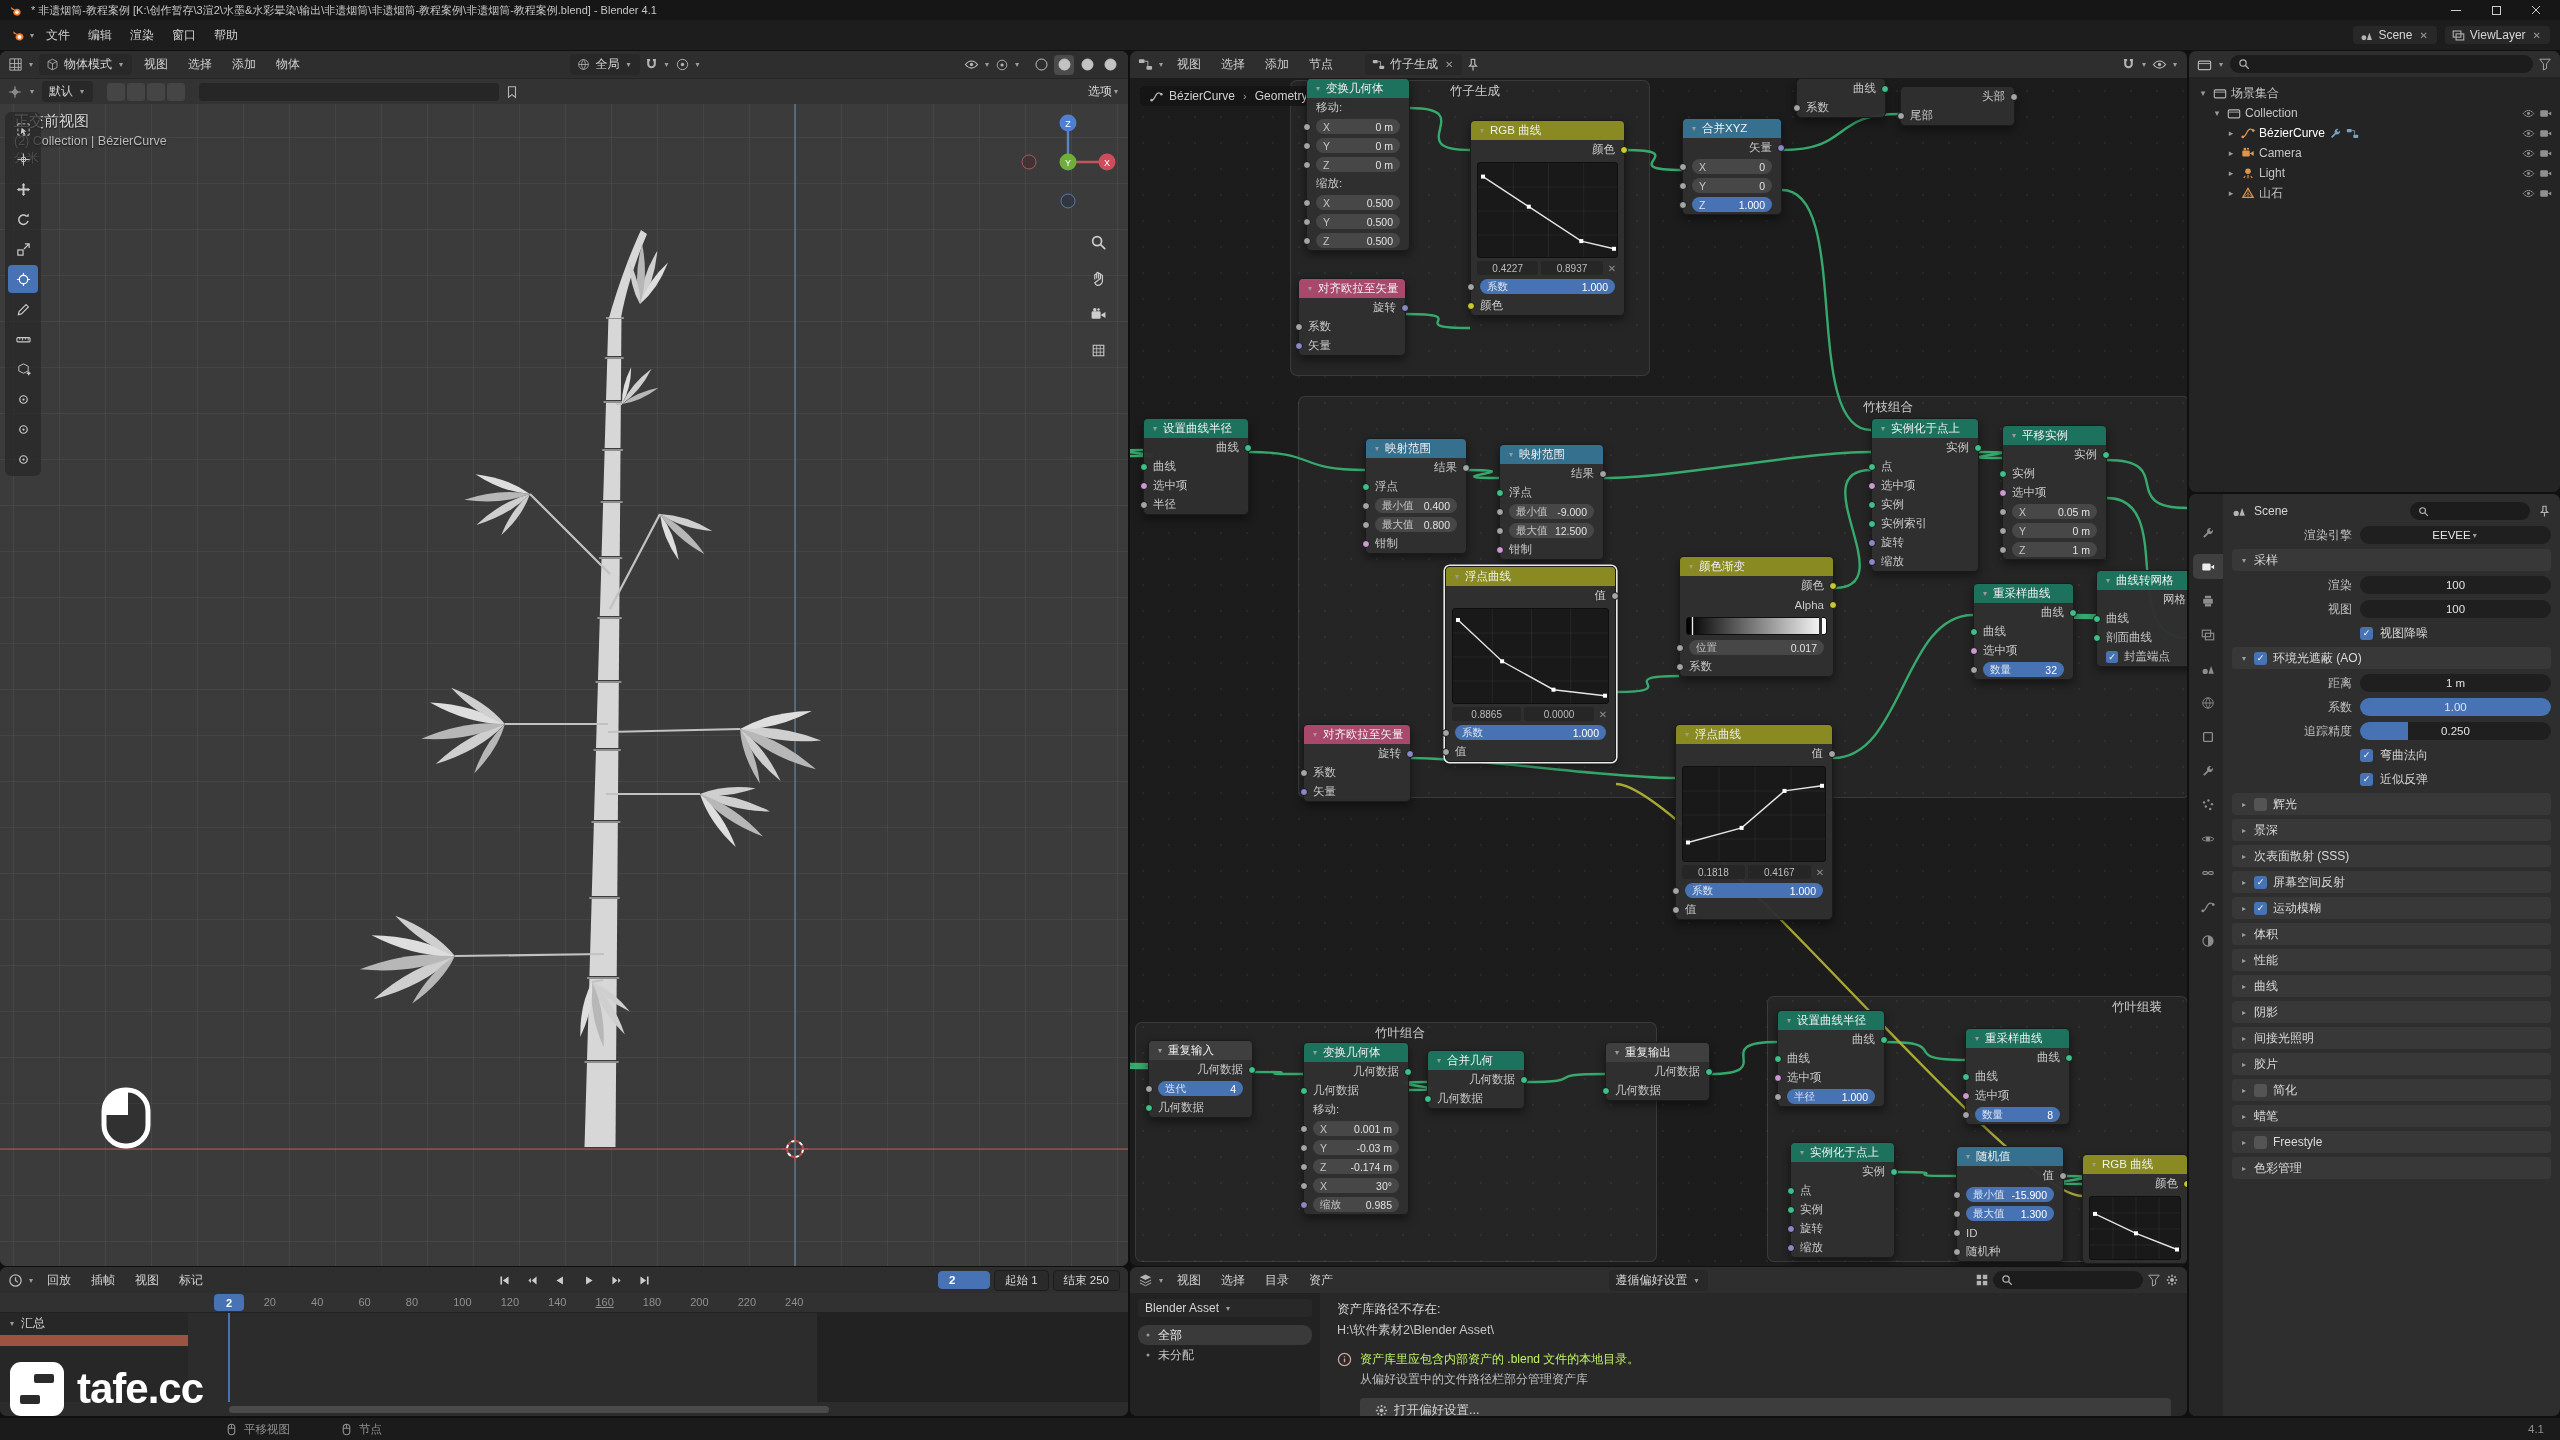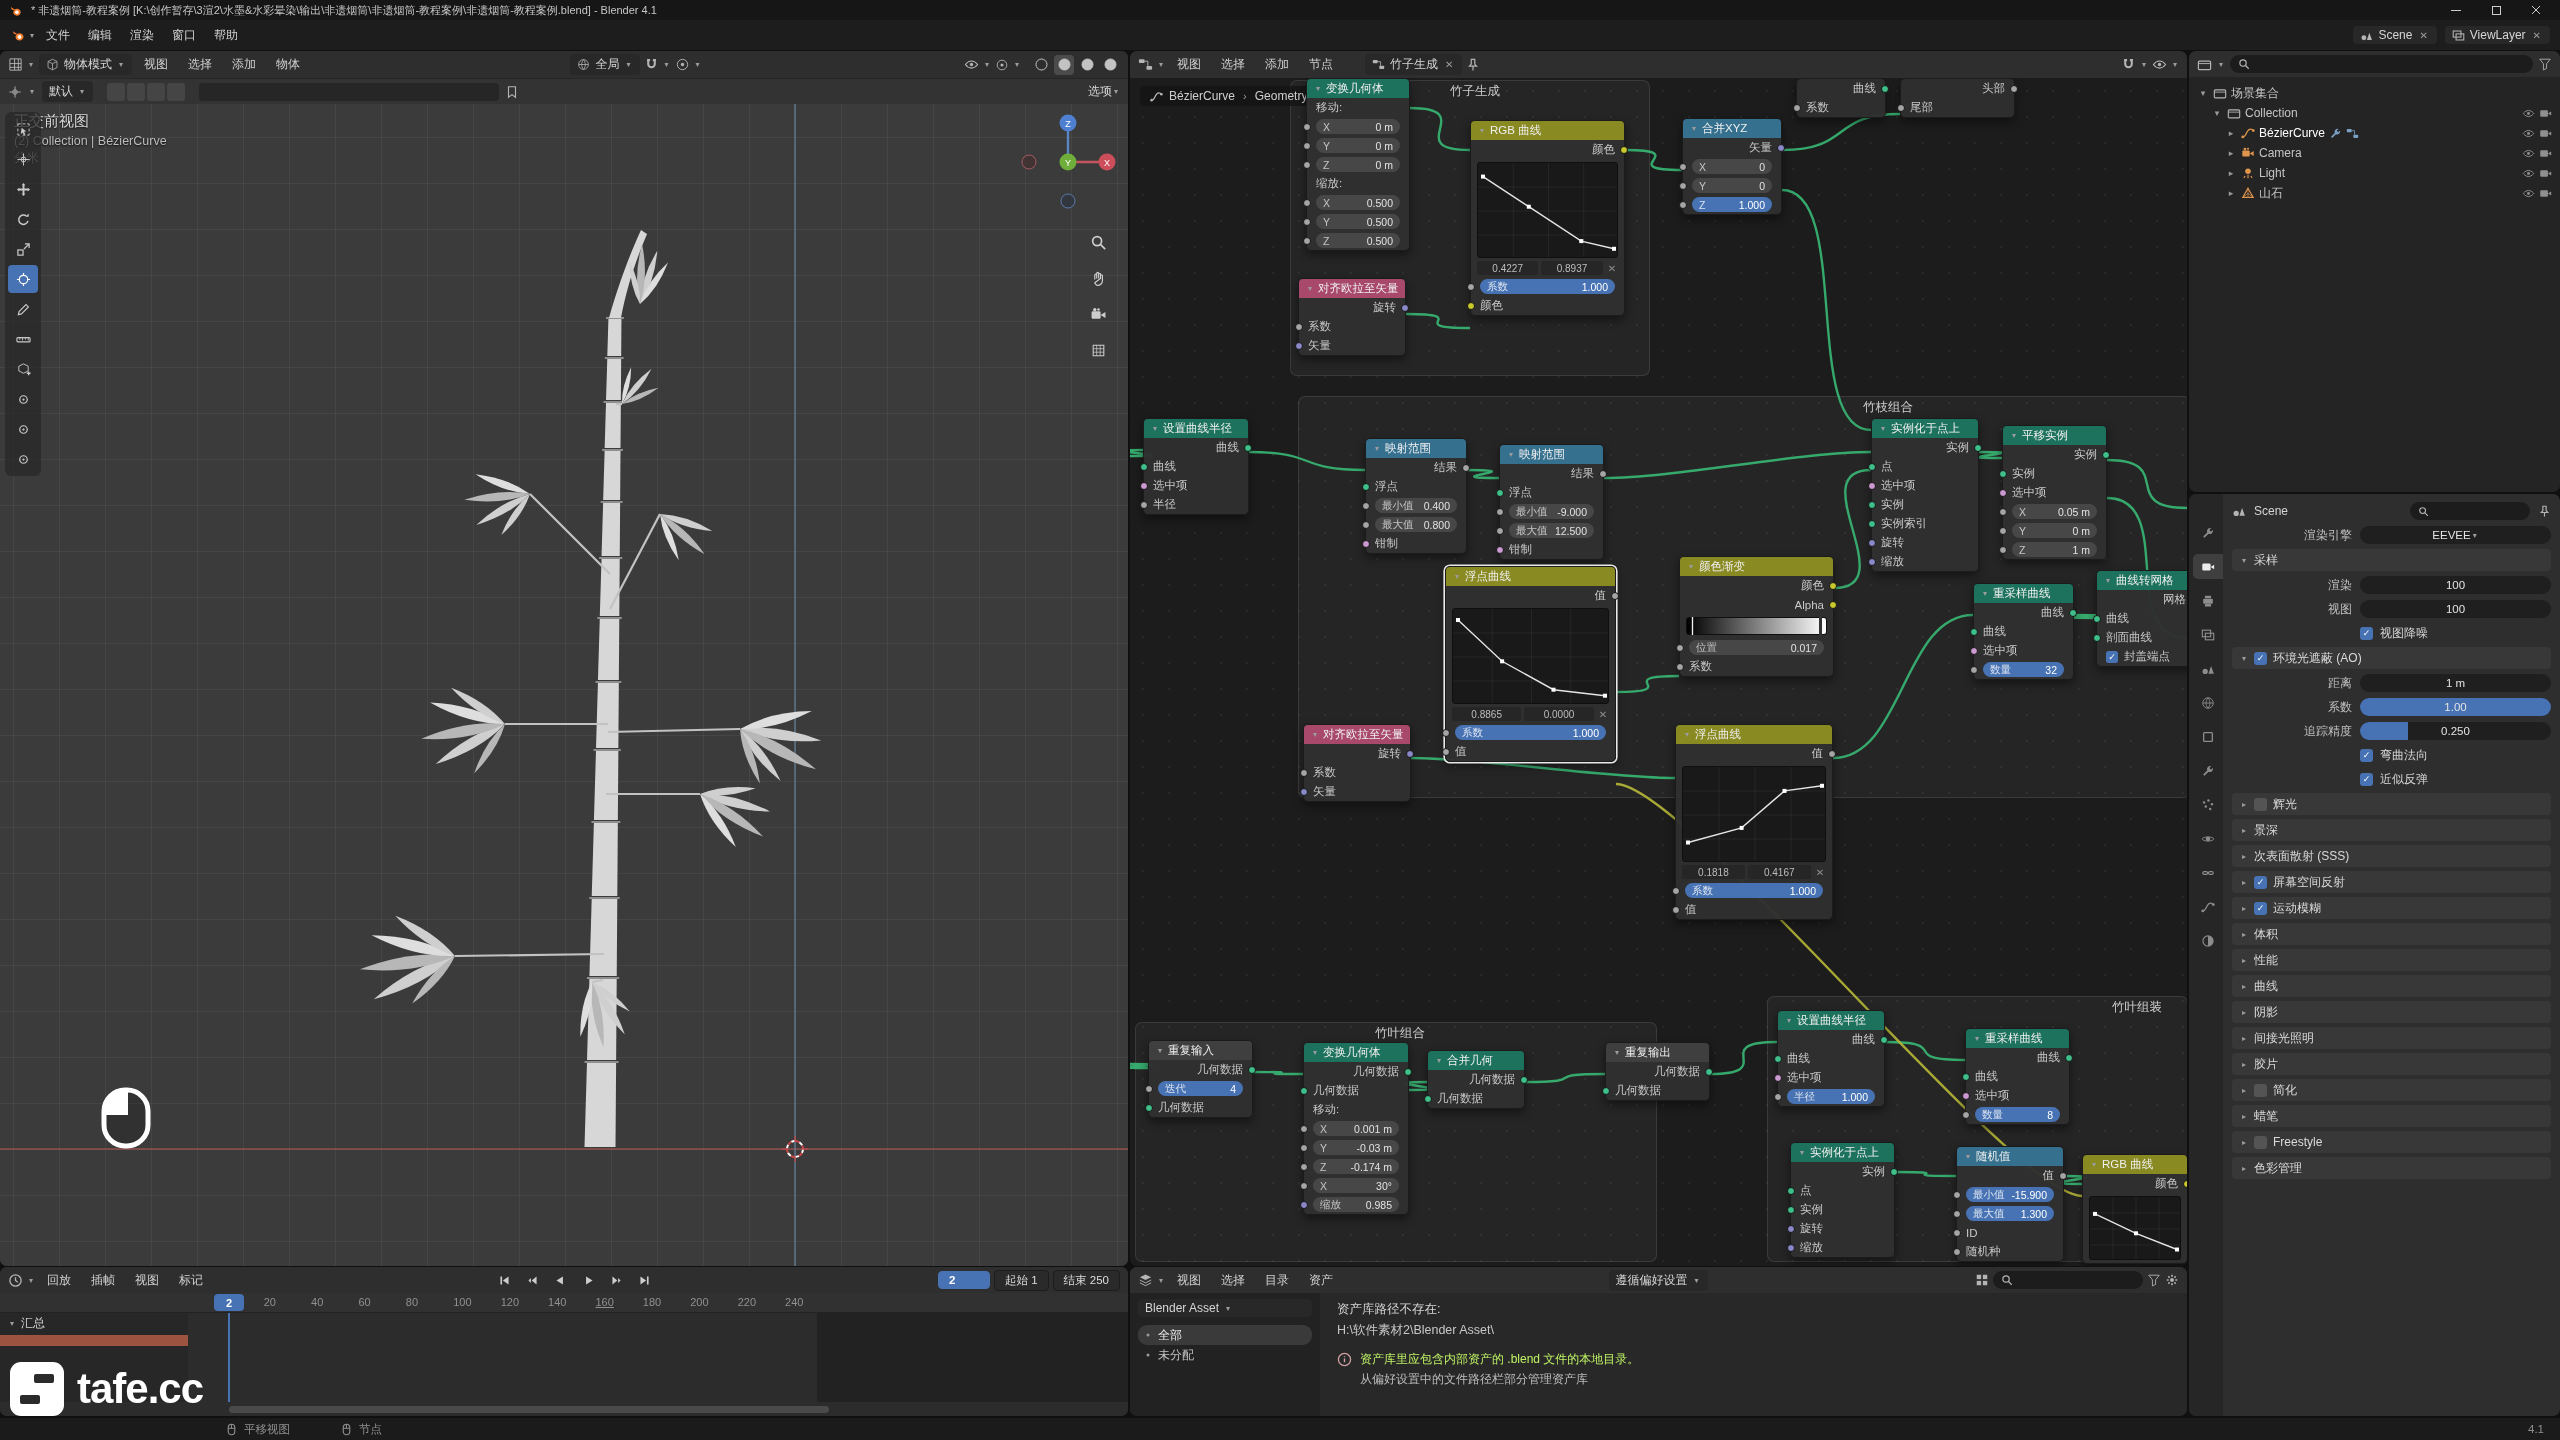--- a/index.html
+++ b/index.html
@@ -800,21 +800,21 @@
         <div class="node" style="left: 666px; top: 0px; width: 90px;">
           <div class="nrow out">
             <div class="nlab">曲线</div>
             <div class="ndot r" style="background: rgb(63, 192, 138);"></div>
           </div>
           <div class="nrow in">
             <div class="nlab">系数</div>
             <div class="ndot l" style="background: rgb(165, 165, 165);"></div>
           </div>
         </div>
-        <div class="node" style="left: 770px; top: 0px; width: 115px;">
+        <div class="node" style="left: 770px; top: 8px; width: 115px;">
           <div class="nrow out">
             <div class="nlab">头部</div>
             <div class="ndot r" style="background: rgb(165, 165, 165);"></div>
           </div>
           <div class="nrow in">
             <div class="nlab">尾部</div>
             <div class="ndot l" style="background: rgb(165, 165, 165);"></div>
           </div>
         </div>
         <div class="node" style="left: 13px; top: 340px; width: 106px;">
@@ -1457,20 +1457,33 @@
       <div class="flex" style="gap:8px;margin-bottom:3px">
         <span class="ic" style="color:#d0a0a0">
             <svg viewBox="0 0 16 16">
               <circle cx="8" cy="8" r="6.5" fill="none" stroke="currentColor" stroke-width="1.4"></circle>
               <path d="M8 7v4M8 4.6v1" stroke="currentColor" stroke-width="1.5"></path>
             </svg>
           </span>
         <span style="font-size:12px;color:#bef264">资产库里应包含内部资产的 .blend 文件的本地目录。</span>
       </div>
       <div style="font-size:12px;color:#bdbdbd;margin-left:23px;margin-bottom:10px">从偏好设置中的文件路径栏部分管理资产库</div>
+      <div style="margin-left:23px">
+          <span id="open-prefs" class="dd" style="background:#3d3d3d;padding:4px 14px">
+            <span class="ic">
+              <svg viewBox="0 0 16 16">
+                <circle cx="8" cy="8" r="2.2"></circle>
+                <g stroke="currentColor" stroke-width="1.8">
+                  <path d="M8 2v2.2M8 11.8V14M2 8h2.2M11.8 8H14M3.8 3.8l1.5 1.5M10.7 10.7l1.5 1.5M12.2 3.8l-1.5 1.5M5.3 10.7l-1.5 1.5"></path>
+                </g>
+              </svg>
+            </span>
+            <span>打开偏好设置...</span>
+          </span>
+        </div>
     </div>
   </div>
   <div id="outliner" class="region">
     <div id="ol-h">
         <div class="ic" style="height: 15px; width: 15px;">
           <svg viewBox="0 0 16 16">
             <rect x="1.5" y="4.5" width="13" height="9" rx="1.2" fill="none" stroke="currentColor" stroke-width="1.3"></rect>
             <path d="M1.5 7h13" stroke="currentColor"></path>
           </svg>
         </div>

